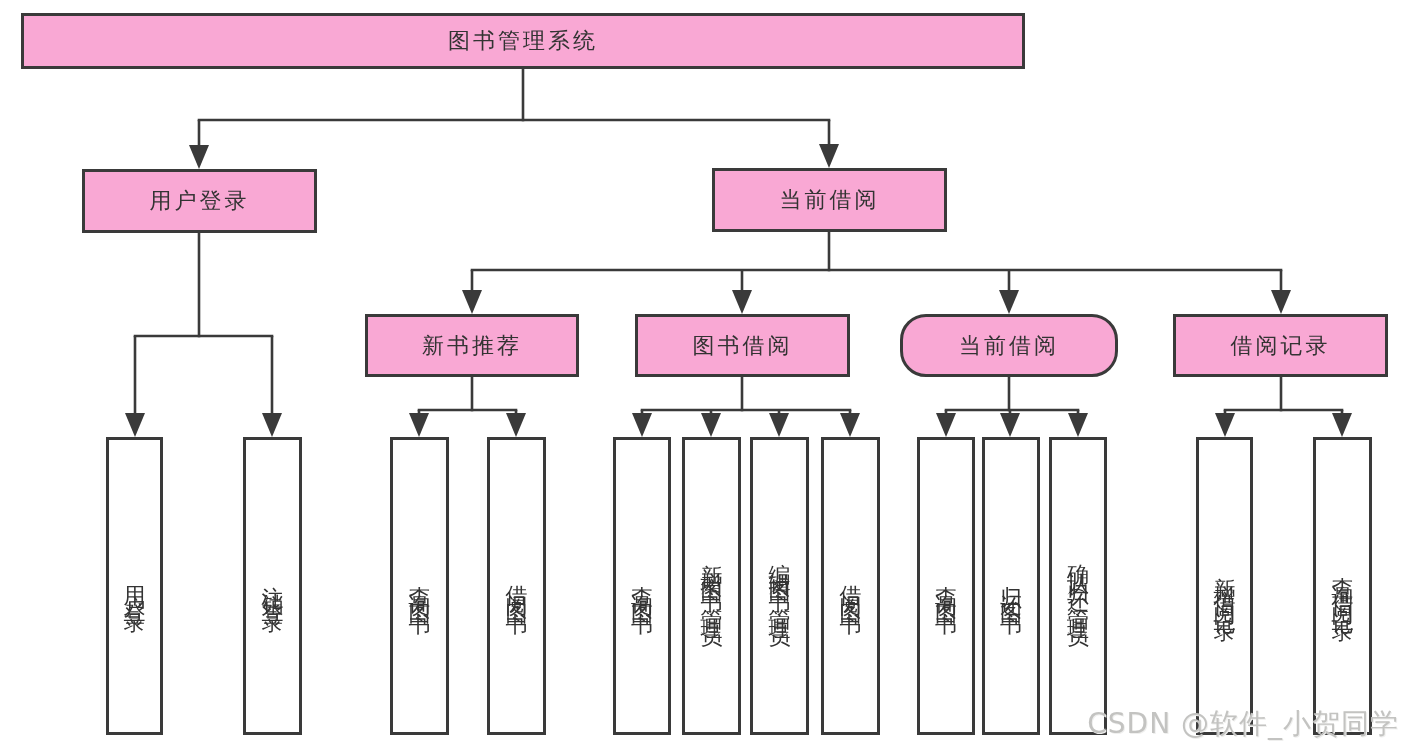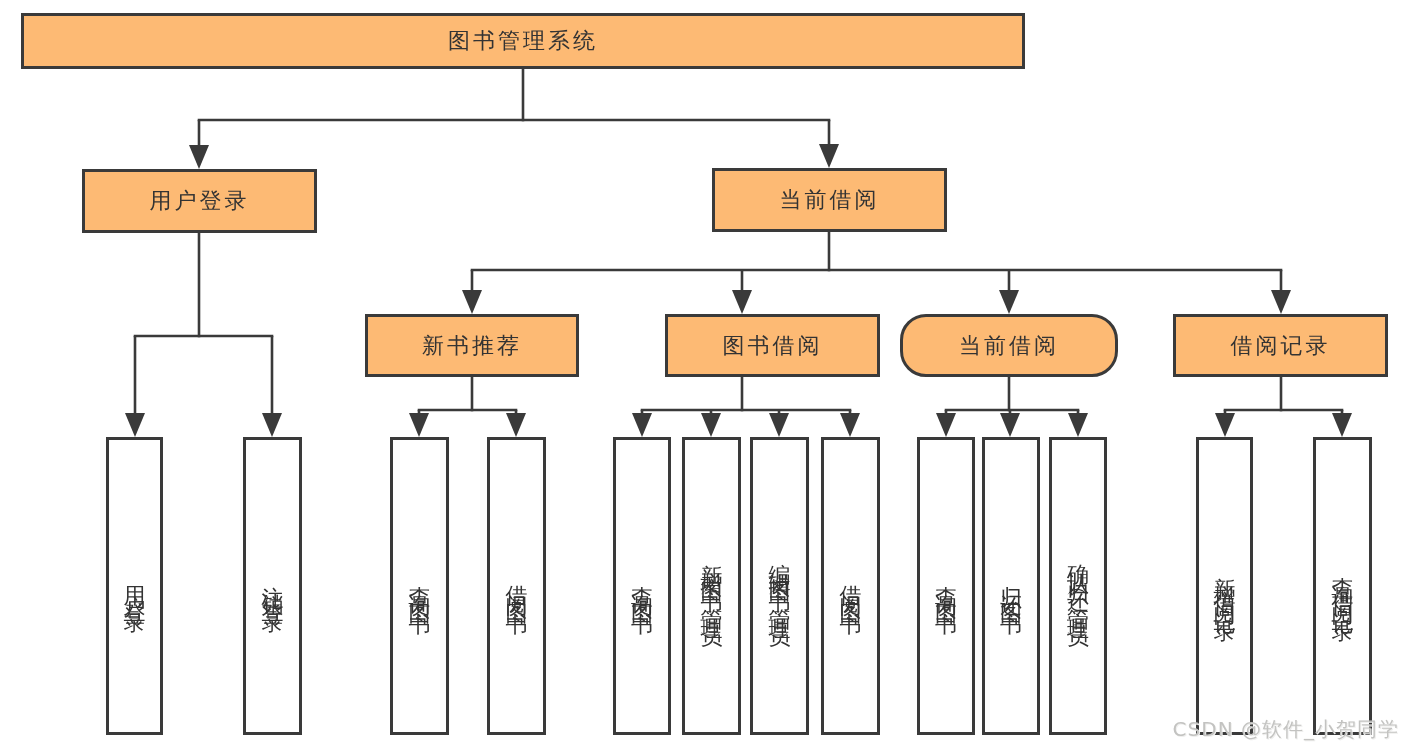--- a/index.html
+++ b/index.html
@@ -12,21 +12,21 @@
     overflow: hidden;
   }
   #wires {
     position: absolute;
     left: 0; top: 0;
     width: 1405px; height: 747px;
   }
   .node-h {
     position: absolute;
     box-sizing: border-box;
-    background: #fdba74;
+    background: #f9a8d4;
     border: 3px solid #3a3a3a;
     display: flex;
     align-items: center;
     justify-content: center;
     font-size: 22px;
     letter-spacing: 3px;
     color: #333333;
     white-space: nowrap;
   }
   .node-v {
@@ -41,21 +41,21 @@
     text-orientation: mixed;
     font-size: 22px;
     letter-spacing: 9px;
     color: #333333;
     line-height: 1;
   }
   .watermark {
     position: absolute;
     right: 6px;
     bottom: 4px;
-    font-size: 20px;
+    font-size: 28px;
     color: #c3c3c1;
     letter-spacing: 1px;
     text-shadow: 1px 1px 0 #efefee;
     z-index: 5;
   }
 </style>
 </head>
 <body>
 
 <div id="canvas">
@@ -122,21 +122,21 @@
   <div class="node-h" style="left:82px; top:169px; width:235px; height:64px;">
     <span>用户登录</span>
   </div>
   <div class="node-h" style="left:712px; top:168px; width:235px; height:64px;">
     <span>当前借阅</span>
   </div>
 
   <div class="node-h" style="left:365px; top:314px; width:214px; height:63px;text-align:right;">
     <span>新书推荐</span>
   </div>
-  <div class="node-h" style="left:665px; top:314px; width:215px; height:63px;justify-content:center;">
+  <div class="node-h" style="left:635px; top:314px; width:215px; height:63px;justify-content:center;">
     <span>图书借阅</span>
   </div>
   <div class="node-h" style="left:900px; top:314px; width:218px; height:63px;border-radius:26px;">
     <span>当前借阅</span>
   </div>
   <div class="node-h" style="left:1173px; top:314px; width:215px; height:63px;">
     <span>借阅记录</span>
   </div>
 
   <div class="node-v" style="left:106px; top:437px; width:57px; height:298px;">

